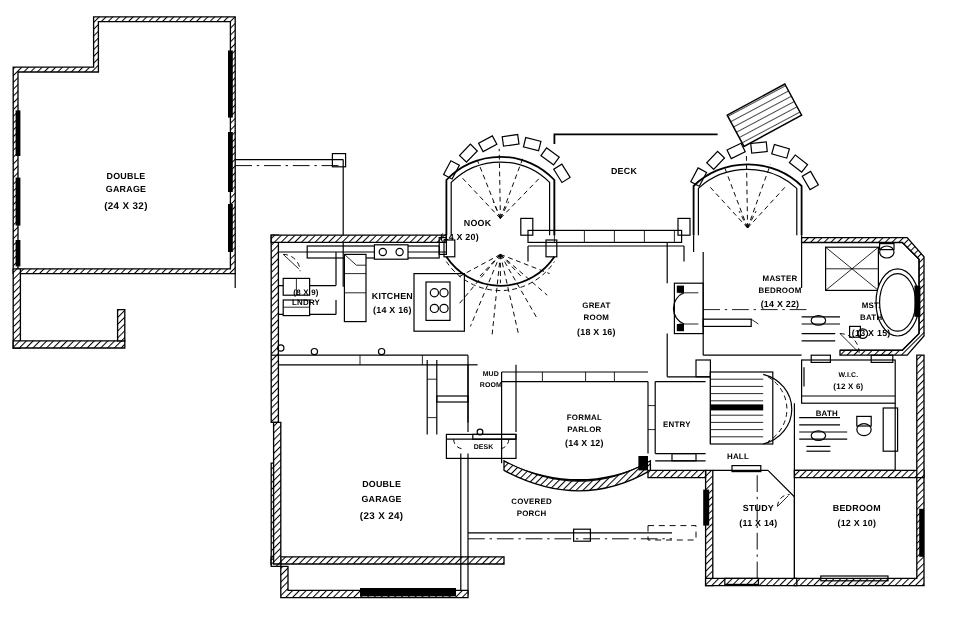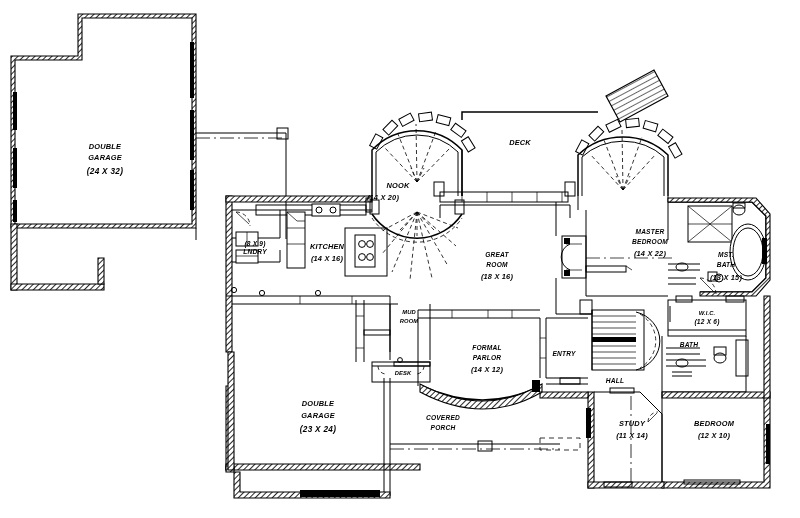--- a/index.html
+++ b/index.html
@@ -11,21 +11,20 @@
     width: 800px;
     height: 518px;
     font-family: "Liberation Sans", sans-serif;
     overflow: hidden;
   }
   #plan-root {
     position: relative;
     width: 800px;
     height: 518px;
     background: #ffffff;
-    font-style: italic;
   }
   svg#floorplan {
     display: block;
     width: 800px;
     height: 518px;
   }
   .wall-int { fill: none; stroke: #000; stroke-width: 1.5; }
   .wall-thin { fill: none; stroke: #000; stroke-width: 1; }
   .wall-hair { fill: none; stroke: #000; stroke-width: 0.7; }
   .fill-blk { fill: #000; stroke: none; }

